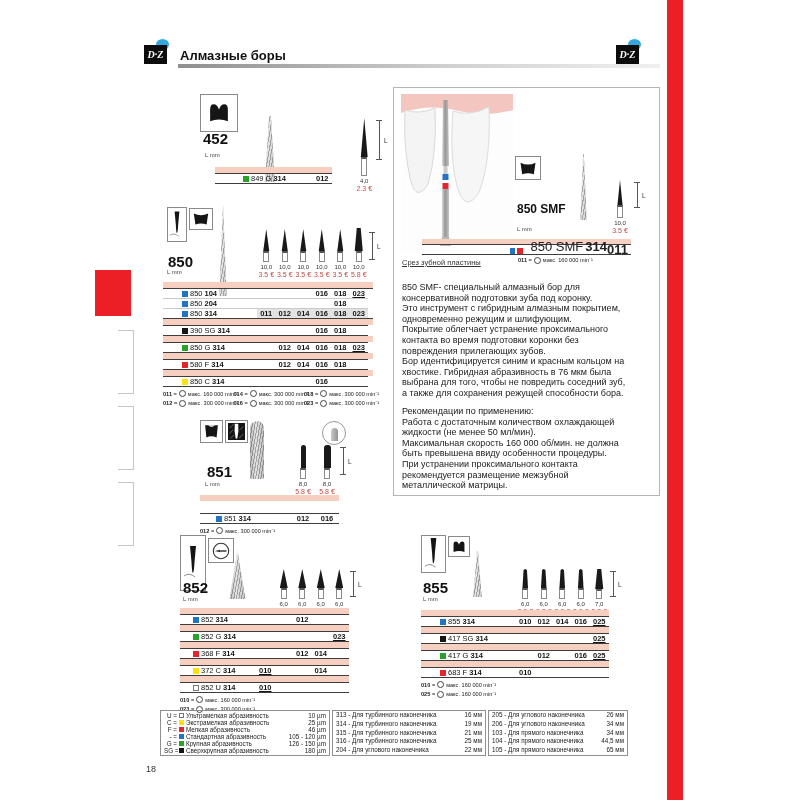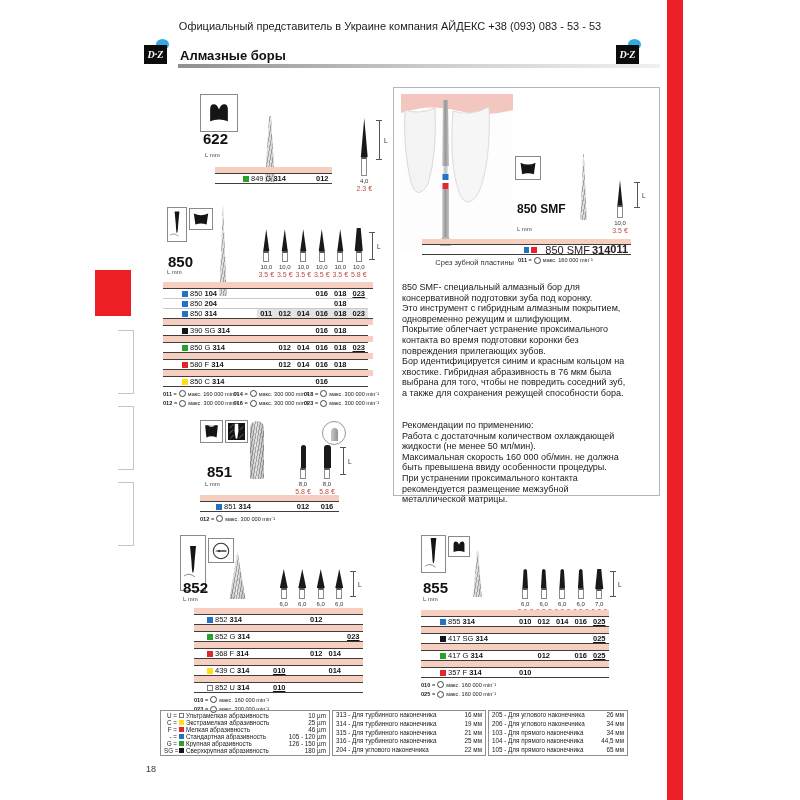--- a/index.html
+++ b/index.html
@@ -44,46 +44,46 @@
   .dim .dl{position:absolute;left:8px;top:50%;transform:translateY(-50%);font-size:6.5px;color:#333;}
   .mag{position:absolute;width:22px;height:22px;border:1.5px solid #999;border-radius:50%;background:#fff;
        display:flex;align-items:flex-end;justify-content:center;}
   .stub{width:7px;height:13px;background:linear-gradient(90deg,#c9c9c9,#939393);border-radius:3.5px 3.5px 0 0;margin-bottom:3px;}
   
   .tbl{position:absolute;}
   .band{height:6px;background:var(--band);}
   .trow{display:grid;align-items:center;height:9px;font-size:7.5px;color:#141414;}
   .t849 .trow{grid-template-columns:26px 10px 62px 18.5px;width:116.5px;}
   .t850 .trow{grid-template-columns:17px 10px 67px repeat(6,18.5px);width:205px;}
-  .t851 .trow{grid-template-columns:14px 10px 67px repeat(2,24px);width:139px;}
+  .t851 .trow{grid-template-columns:14px 10px 67px repeat(2,24px);width:139px;margin-top:12px;}
   .t852 .trow{grid-template-columns:11px 10px 55px repeat(5,18.5px);width:168.5px;}
   .t855 .trow{grid-template-columns:17px 10px 68px repeat(5,18.5px);width:187.5px;}
   .tsmf{position:absolute;}
   .tgroup{border-top:1.2px solid #3d3d3d;border-bottom:1.2px solid #3d3d3d;}
   .tgroup .trow + .trow{border-top:1px solid #c9c9c9;}
   .trow.single{border-top:1.2px solid #3d3d3d;border-bottom:1.2px solid #3d3d3d;}
   .sq{width:6px;height:6px;justify-self:center;}
   .c-blue{background:var(--blue);} .c-green{background:var(--green);} .c-red{background:var(--red);}
   .c-yellow{background:var(--yellow);} .c-black{background:var(--black);}
   .c-white{background:#fff;border:1px solid #777;box-sizing:border-box;}
   .cd{white-space:nowrap;} .cdb{margin-left:2px;font-weight:bold;}
   .cell{text-align:center;height:100%;line-height:9px;font-weight:bold;}
   .cell.u{text-decoration:underline;}
   .trow.g .cell{background:#e3e3e3;}
   .notes{margin-top:2.5px;display:grid;gap:1.5px;font-size:5.6px;color:#222;}
   .n3{grid-template-columns:repeat(3,69px);}
   .note{display:flex;align-items:center;gap:2px;white-space:nowrap;}
   .circ{width:5px;height:5px;border:0.9px solid #444;border-radius:50%;flex:none;background:#fff;}
   
   .smfbox{position:absolute;left:393px;top:87px;width:265px;height:407px;border:1px solid #b5b5b5;background:#fff;}
-  .smfbox .caption{position:absolute;left:8px;top:170px;width:112px;text-align:right;font-size:7.5px;color:#333;}
+  .smfbox .caption{position:absolute;left:8px;top:170px;width:112px;text-align:left;font-size:7.5px;color:#333;text-decoration:underline;}
   .smfname{position:absolute;left:123px;top:114px;font-size:12px;font-weight:bold;color:#111;}
   .smflmm{position:absolute;left:123px;top:138px;font-size:6px;color:#444;}
   .desc{position:absolute;left:8px;width:252px;font-size:9px;line-height:10.6px;color:#1a1a1a;white-space:pre-line;}
-  .smfrow{display:flex;align-items:center;height:9px;font-size:11px;border-top:1.2px solid #3d3d3d;border-bottom:1.2px solid #3d3d3d;}
+  .smfrow{display:flex;align-items:flex-end;height:9px;font-size:13px;border-top:1.2px solid #3d3d3d;border-bottom:1.2px solid #3d3d3d;}
   .smfrow .sq{margin-left:2px;justify-self:auto;}
   
   .leg{position:absolute;top:710px;height:46px;border:1px solid #8f8f8f;box-sizing:border-box;padding:1px 3px;
        display:flex;flex-direction:column;justify-content:center;}
   .lrow{display:flex;align-items:center;gap:2px;font-size:6.3px;color:#222;white-space:nowrap;}
   .leg1 .lrow{line-height:7.1px;} .leg2 .lrow,.leg3 .lrow{line-height:8.7px;}
   .lk{width:13px;text-align:right;flex:none;}
   .leg .sq{width:5px;height:5px;flex:none;}
   .ln{flex:1;overflow:hidden;}
   .ls{flex:none;}
@@ -91,40 +91,39 @@
 </head>
 <body>
 
 <div class="canvas">
   <div class="redbar"></div>
   <div class="redtab"></div>
   <div class="brk" style="top:330px;height:62px"></div>
   <div class="brk" style="top:406px;height:62px"></div>
   <div class="brk" style="top:482px;height:62px"></div>
 
-  <div class="hdr-line">Официальный представитель в Украине компания АЙДЕКС +38 (093) 083 - 53 - 53</div>
   <div class="logo" style="left:144px;top:38px">
     <span class="ldot"></span>
     <span class="lsq">D·Z</span>
   </div>
   <div class="logo" style="left:616px;top:38px">
     <span class="ldot"></span>
     <span class="lsq">D·Z</span>
   </div>
   <div class="title">Алмазные боры</div>
   <div class="trule"></div>
 
   <div class="sec" id="s849" style="left:163px;top:90px;width:207px;height:100px">
     <div class="ibox" style="left:37px;top:4px;width:36px;height:36px">
       <svg viewBox="0 0 22 22" width="26" height="26">
           <path fill="#151515" d="M3.5 18 L3.5 8 Q3.5 3.5 6.5 3.5 Q9.5 3.5 11 8 Q12.5 3.5 15.5 3.5 Q18.5 3.5 18.5 8 L18.5 18 Q15 16.5 11 16.5 Q7 16.5 3.5 18 Z"></path>
         </svg>
     </div>
     <div class="bigbur" style="left:99px;top:26px;width:16px;height:66px;clip-path:polygon(44% 0,56% 0,80% 100%,20% 100%)"></div>
-    <div class="sid" style="left:40px;top:40px">622</div>
+    <div class="sid" style="left:40px;top:40px">452</div>
     <div class="lmm" style="left:42px;top:62px">L mm</div>
     <div class="cols" style="left:192px;top:28px">
 
     <div class="bcol" style="width:18.5px">
           <div class="burwrap" style="height:58px">
             <div class="bur b-t" style="height:40px;width:8px"></div>
             <div class="shank" style="height:16px"></div>
           </div>
           <div class="lv" able="false">4,0</div>
           <div class="pv">2.3 €</div>
@@ -466,21 +465,21 @@
             <div class="bur b-n"></div>
             <div class="shank"></div>
           </div>
           <div class="lv">6,0</div>
           <div class="pv">3.5 €</div>
         </div>
       </div>
     <div class="dim" style="left:170px;top:36px;height:24px">
         <span class="dl">L</span>
       </div>
-    <div class="tbl t852" style="left:14px;top:73px">
+    <div class="tbl t852" style="left:0;top:73px">
       <div>
 
       <div class="rowset">
             <div class="band"></div>
           <div class="trow single">
             <span></span>
               <span class="sq c-blue"></span>
             <span class="cd"><span>852</span><span class="cdb">314</span></span>
             <span class="cell"></span>
             <span class="cell"></span>
@@ -513,21 +512,21 @@
             <span class="cell">012</span>
             <span class="cell">014</span>
             <span class="cell"></span>
           </div>
           </div>
           <div class="rowset">
             <div class="band"></div>
           <div class="trow single">
             <span></span>
               <span class="sq c-yellow"></span>
-            <span class="cd"><span>439 C</span><span class="cdb">314</span></span>
+            <span class="cd"><span>372 C</span><span class="cdb">314</span></span>
             <span class="cell u">010</span>
             <span class="cell"></span>
             <span class="cell"></span>
             <span class="cell">014</span>
             <span class="cell"></span>
           </div>
           </div>
           <div class="rowset">
             <div class="band"></div>
           <div class="trow single">
@@ -659,21 +658,21 @@
             <span class="cell"></span>
             <span class="cell">016</span>
             <span class="cell u">025</span>
           </div>
           </div>
           <div class="rowset">
             <div class="band"></div>
           <div class="trow single">
             <span></span>
               <span class="sq c-red"></span>
-            <span class="cd"><span>357 F</span><span class="cdb">314</span></span>
+            <span class="cd"><span>683 F</span><span class="cdb">314</span></span>
             <span class="cell">010</span>
             <span class="cell"></span>
             <span class="cell"></span>
             <span class="cell"></span>
             <span class="cell"></span>
           </div>
           </div>
         </div>
       <div class="notes">
 
@@ -752,21 +751,21 @@
 консервативной подготовки зуба под коронку.
 Это инструмент с гибридным алмазным покрытием,
 одновременно режущим и шлифующим.
 Покрытие облегчает устранение проксимального
 контакта во время подготовки коронки без
 повреждения прилегающих зубов.
 Бор идентифицируется синим и красным кольцом на
 хвостике.  Гибридная абразивность в 76 мкм была
 выбрана для того, чтобы не повредить соседний зуб,
 а также для сохранения режущей способности бора.</div>
-    <div class="desc" style="top:332px">Рекомендации по применению:
+    <div class="desc" style="top:318px">Рекомендации по применению:
 Работа с достаточным количеством охлаждающей
 жидкости (не менее 50 мл/мин).
 Максимальная скорость 160 000 об/мин. не должна
 быть превышена ввиду особенности процедуры.
 При устранении проксимального контакта
 рекомендуется размещение межзубной
 металлической матрицы.</div>
   </div>
 
   <div class="leg leg1" style="left:160px;width:170px">

